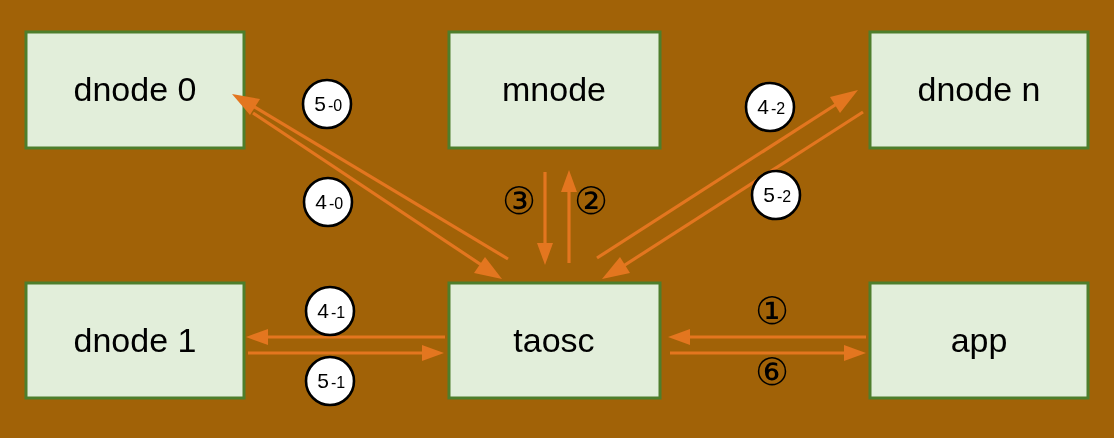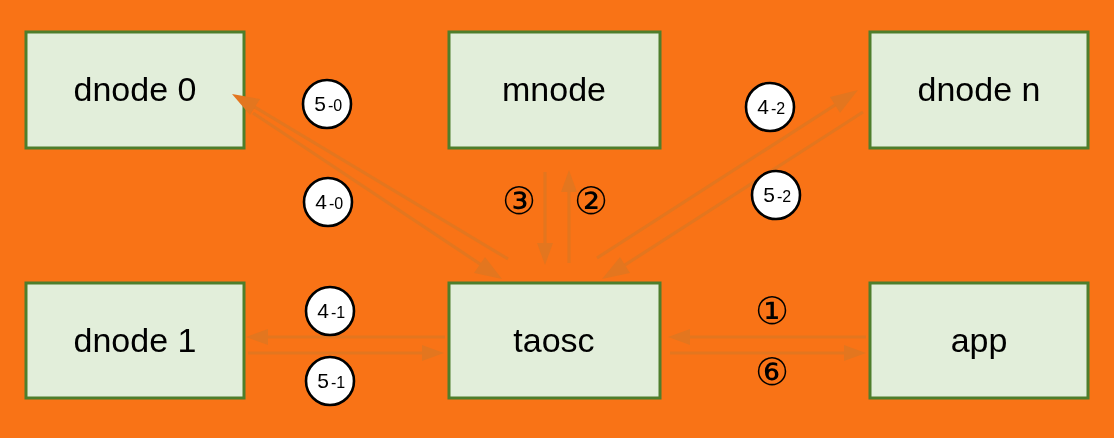--- a/index.html
+++ b/index.html
@@ -10,21 +10,21 @@
   body {
     width: 1114px;
     height: 438px;
     font-family: "Liberation Sans", sans-serif;
     overflow: hidden;
   }
   #diagram-root {
     position: relative;
     width: 1114px;
     height: 438px;
-    background: #f97316;
+    background: #a16207;
   }
   svg.diagram-canvas {
     display: block;
     width: 1114px;
     height: 438px;
   }
   .node-box-rect {
     fill: #e2eeda;
     stroke: #4e7e2c;
     stroke-width: 3;

